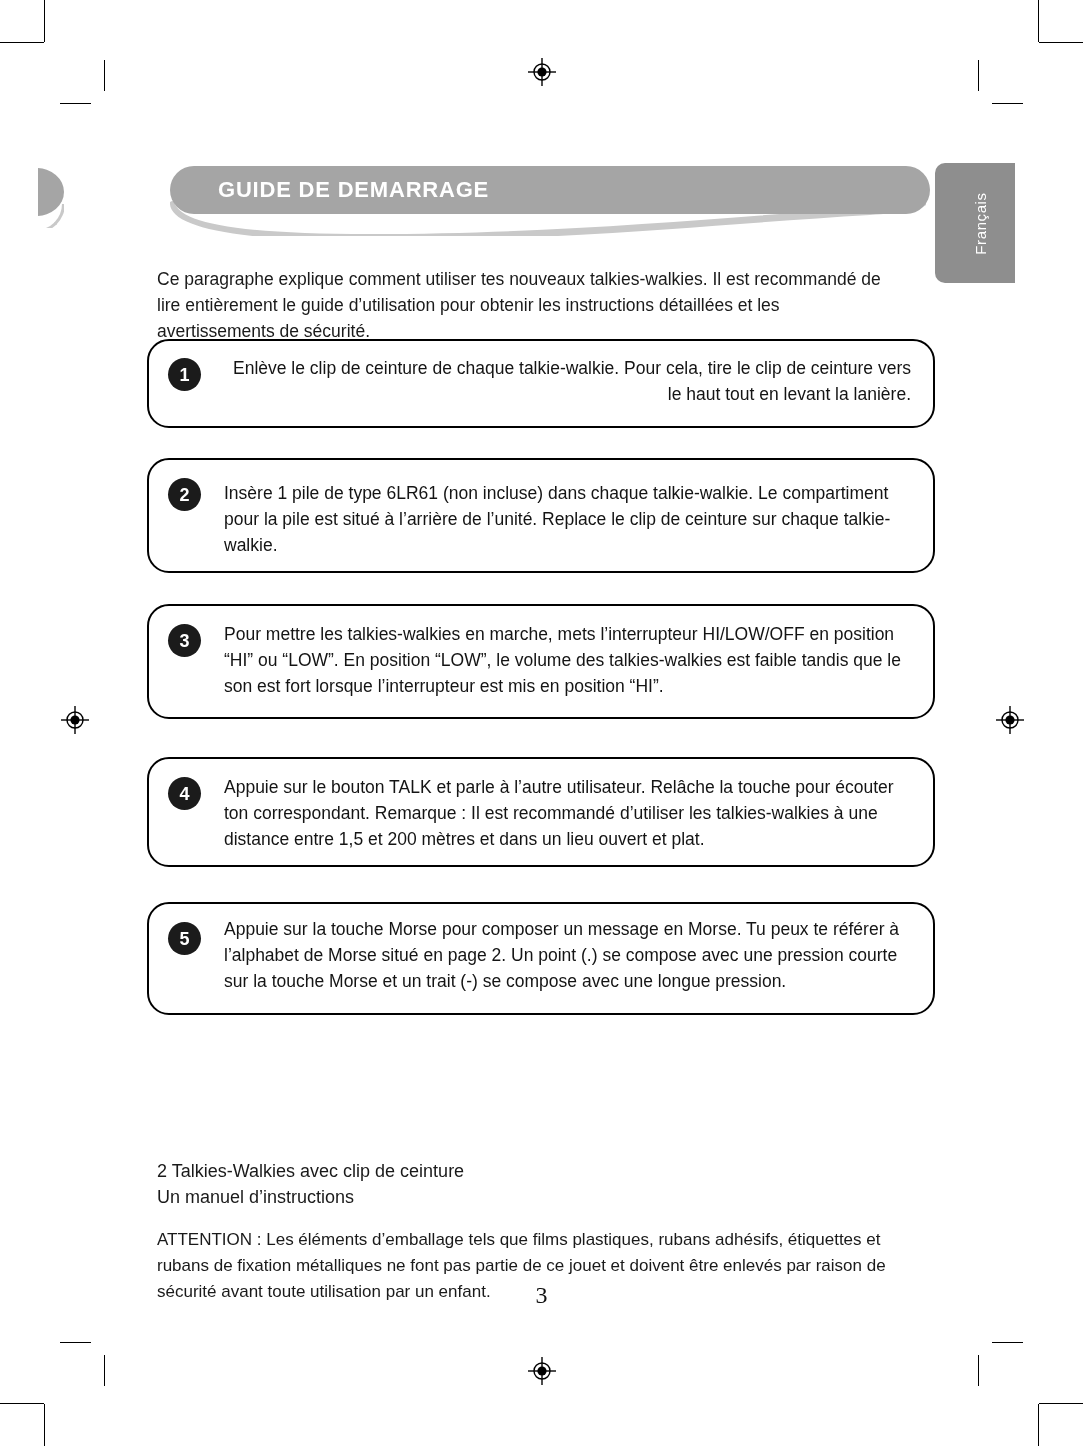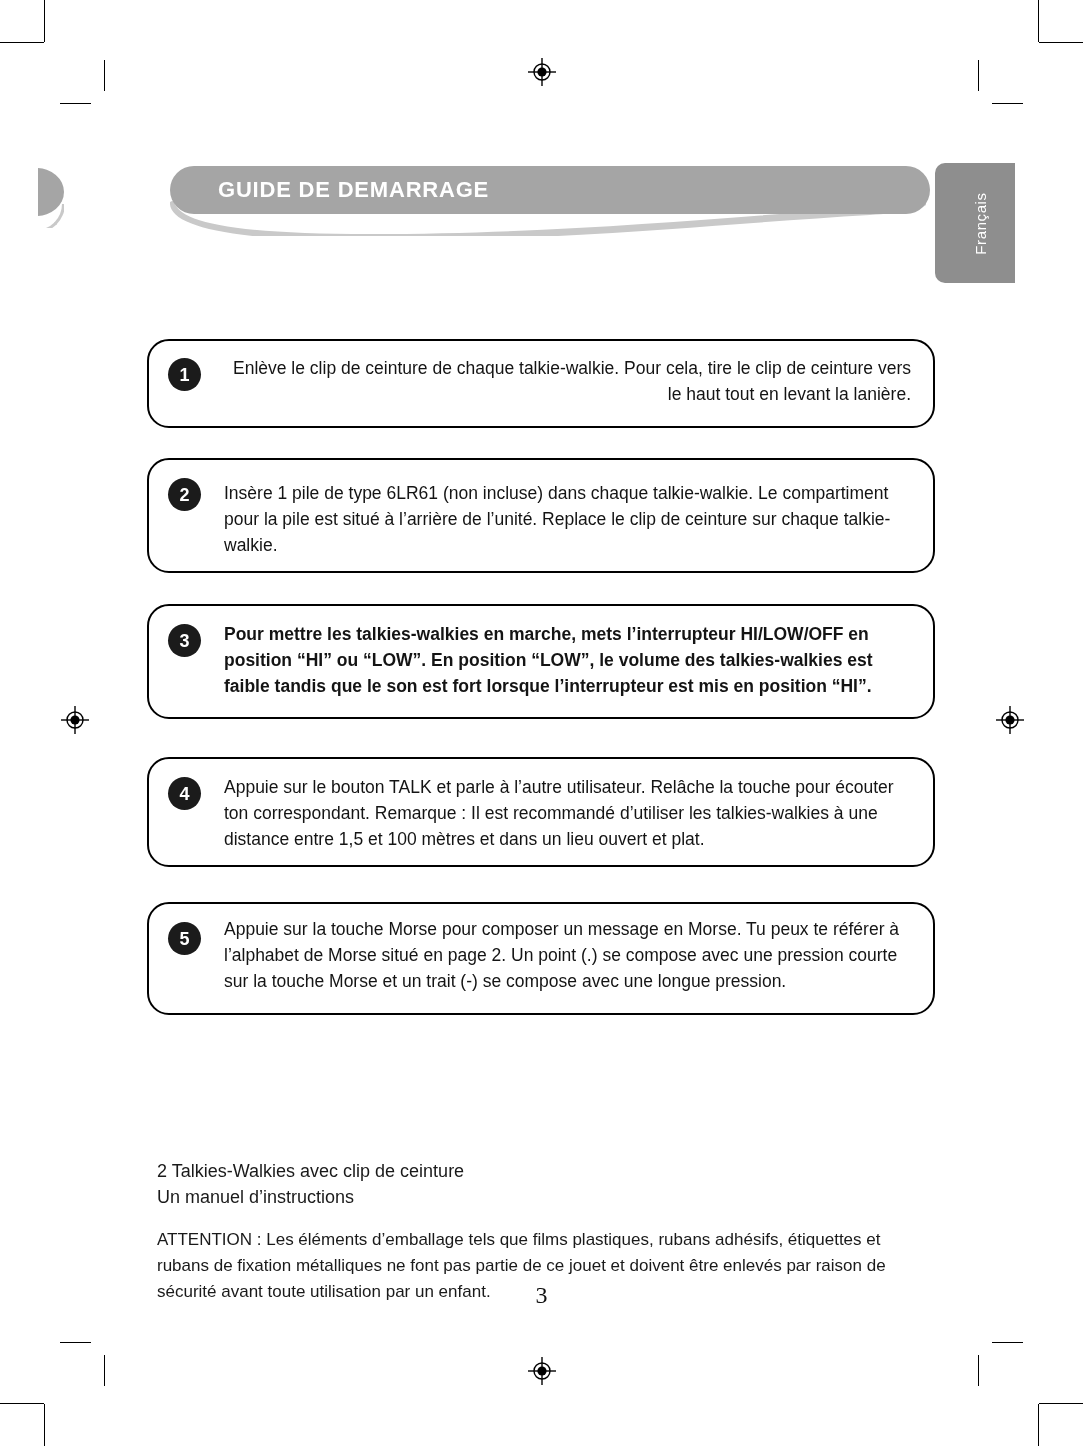--- a/index.html
+++ b/index.html
@@ -274,39 +274,40 @@
       <svg width="760" height="44" viewBox="0 0 760 44" preserveAspectRatio="none">
         <path d="M4,8 C6,30 60,42 200,42 C400,42 560,24 700,16 C730,14 748,12 756,6
                  L756,13 C748,19 730,21 700,23 C560,31 400,49 200,49 C58,49 -2,34 0,10 Z" fill="#c9c9c9"></path>
       </svg>
     </div>
     <div class="bar">
       <span class="bar-title">GUIDE DE DEMARRAGE</span>
     </div>
   </div>
 
+  <p class="intro">Ce paragraphe explique comment utiliser tes nouveaux talkies-walkies. Il est recommandé de lire entièrement le guide d’utilisation pour obtenir les instructions détaillées et les avertissements de sécurité.</p>
 
   <div class="step" style="top:339px;height:89px;">
     <div class="num" style="top:17px;">1</div>
     <div class="body" style="top:14px;text-align:right;">Enlève le clip de ceinture de chaque talkie-walkie. Pour cela, tire le clip de ceinture vers le haut tout en levant la lanière.</div>
   </div>
 
   <div class="step" style="top:458px;height:115px;">
     <div class="num" style="top:18px;">2</div>
     <div class="body" style="top:20px;">Insère 1 pile de type 6LR61 (non incluse) dans chaque talkie-walkie. Le compartiment pour la pile est situé à l’arrière de l’unité. Replace le clip de ceinture sur chaque talkie-walkie.</div>
   </div>
 
   <div class="step" style="top:604px;height:115px;">
     <div class="num" style="top:18px;">3</div>
-    <div class="body" style="top:15px;font-weight:bold;">Pour mettre les talkies-walkies en marche, mets l’interrupteur HI/LOW/OFF en position “HI” ou “LOW”. En position “LOW”, le volume des talkies-walkies est faible tandis que le son est fort lorsque l’interrupteur est mis en position “HI”.</div>
+    <div class="body" style="top:15px;">Pour mettre les talkies-walkies en marche, mets l’interrupteur HI/LOW/OFF en position “HI” ou “LOW”. En position “LOW”, le volume des talkies-walkies est faible tandis que le son est fort lorsque l’interrupteur est mis en position “HI”.</div>
   </div>
 
   <div class="step" style="top:757px;height:110px;">
     <div class="num" style="top:18px;">4</div>
-    <div class="body" style="top:15px;">Appuie sur le bouton TALK et parle à l’autre utilisateur. Relâche la touche pour écouter ton correspondant. Remarque : Il est recommandé d’utiliser les talkies-walkies à une distance entre 1,5 et 100 mètres et dans un lieu ouvert et plat.</div>
+    <div class="body" style="top:15px;">Appuie sur le bouton TALK et parle à l’autre utilisateur. Relâche la touche pour écouter ton correspondant. Remarque : Il est recommandé d’utiliser les talkies-walkies à une distance entre 1,5 et 200 mètres et dans un lieu ouvert et plat.</div>
   </div>
 
   <div class="step" style="top:902px;height:113px;">
     <div class="num" style="top:18px;">5</div>
     <div class="body" style="top:12px;">Appuie sur la touche Morse pour composer un message en Morse. Tu peux te référer à l’alphabet de Morse situé en page 2. Un point (.) se compose avec une pression courte sur la touche Morse et un trait (-) se compose avec une longue pression.</div>
   </div>
 
 
   <p class="contents-list" style="white-space:pre-line;">2 Talkies-Walkies avec clip de ceinture
 Un manuel d’instructions</p>

